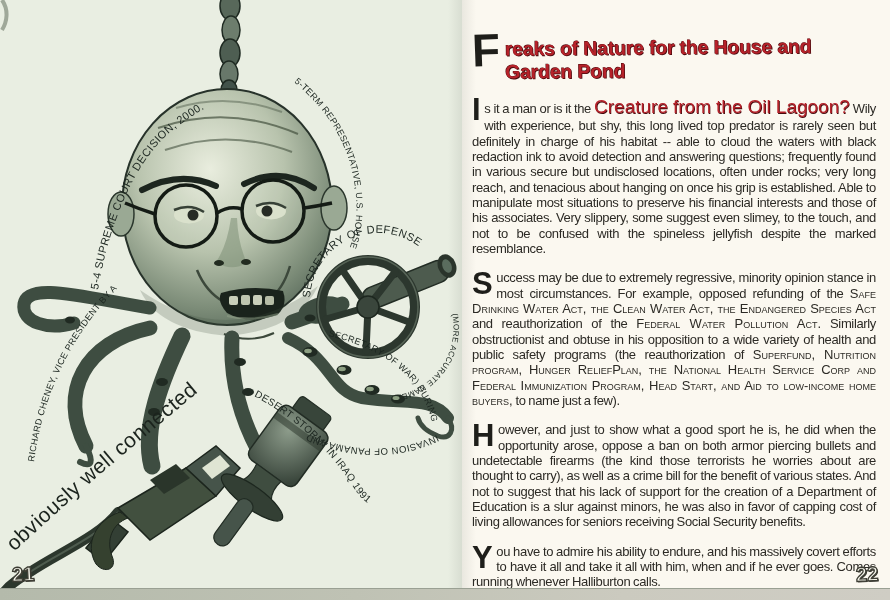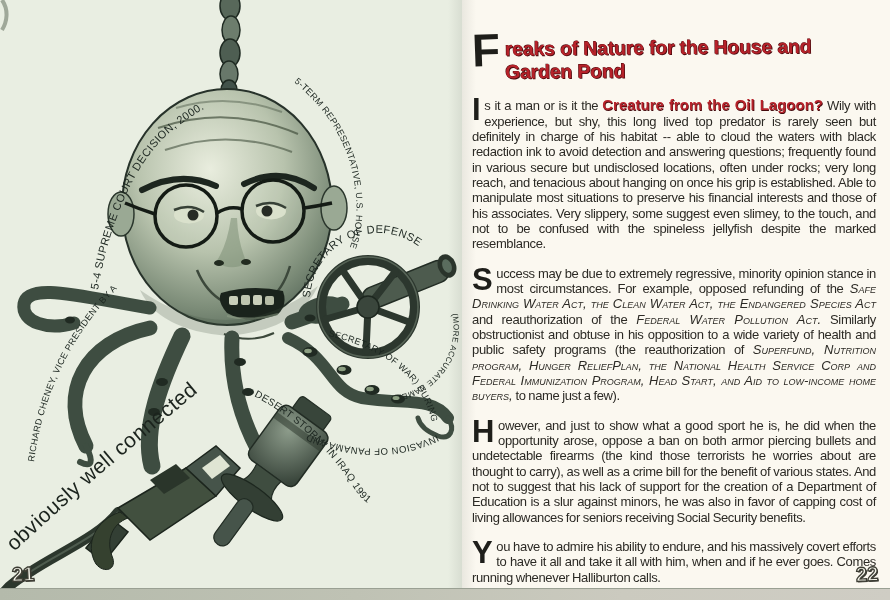--- a/index.html
+++ b/index.html
@@ -49,23 +49,23 @@
   .article{color:var(--ink,#2c2a25);}
   .para{
     margin:0 0 14px 0;font-size:13px;line-height:1.18;
     letter-spacing:-0.35px;word-spacing:-0.5px;text-align:justify;
   }
   .dropcap{
     float:left;font-size:31px;line-height:25px;font-weight:bold;
     margin:1px 4px 0 0;color:#1e1e1a;
   }
   .seg{}
-  .sc{font-variant:small-caps;letter-spacing:0;font-style:italic;}
+  .sc{font-variant:small-caps;letter-spacing:0;}
   .feature{
-    color:var(--title-red,#b6222a);font-weight:bold;font-size:15px;
+    color:var(--title-red,#b6222a);font-weight:normal;font-size:19px;
     text-shadow:0.6px 0.6px 0 #46090c;
     letter-spacing:0;
   }
   
   .pagenum{
     position:absolute;bottom:14px;font-weight:bold;font-size:20px;
     color:#f4f4ea;-webkit-text-stroke:1.3px #3c3c33;
     text-shadow:1px 1px 0 #3c3c33;
     transform:rotate(-3deg);
   }

